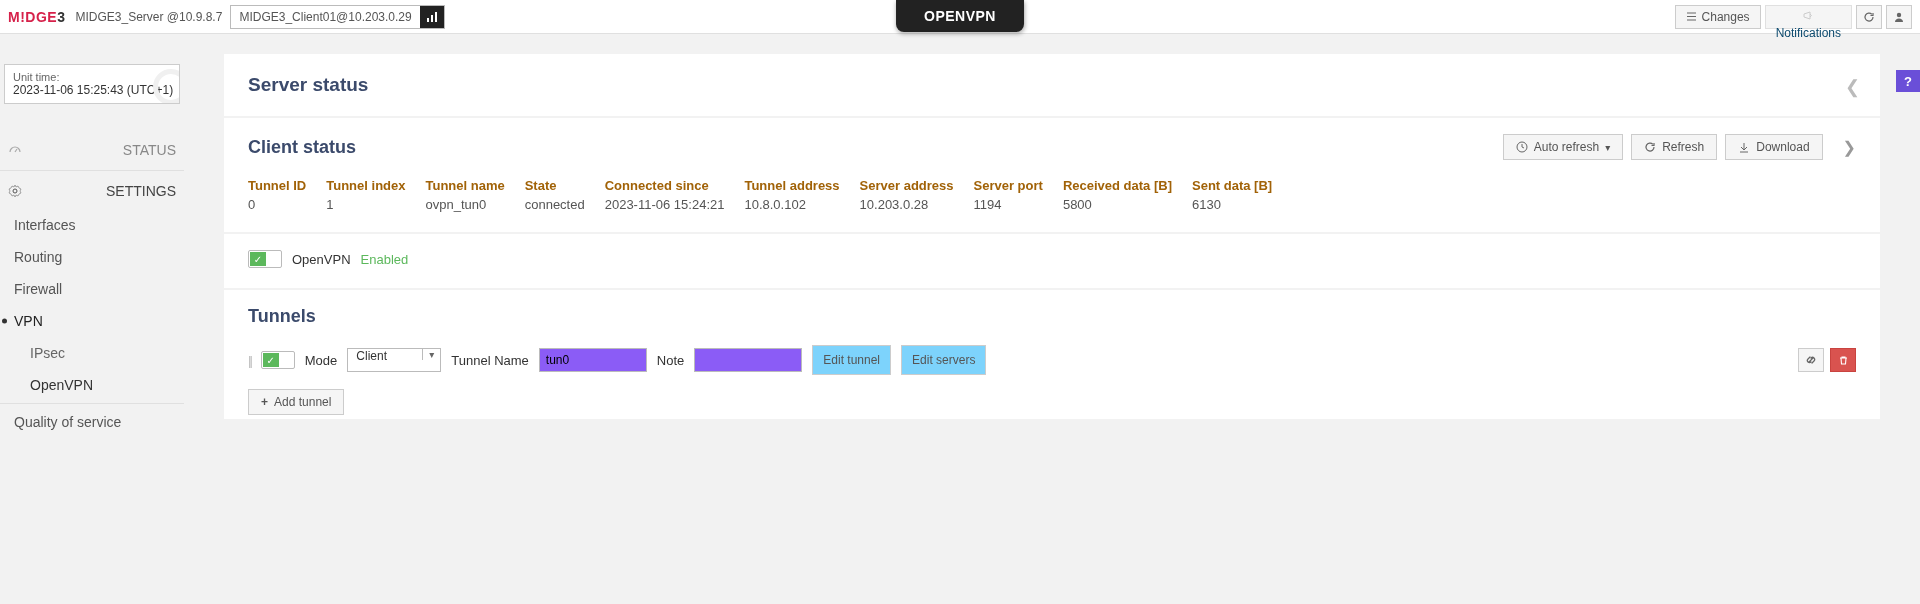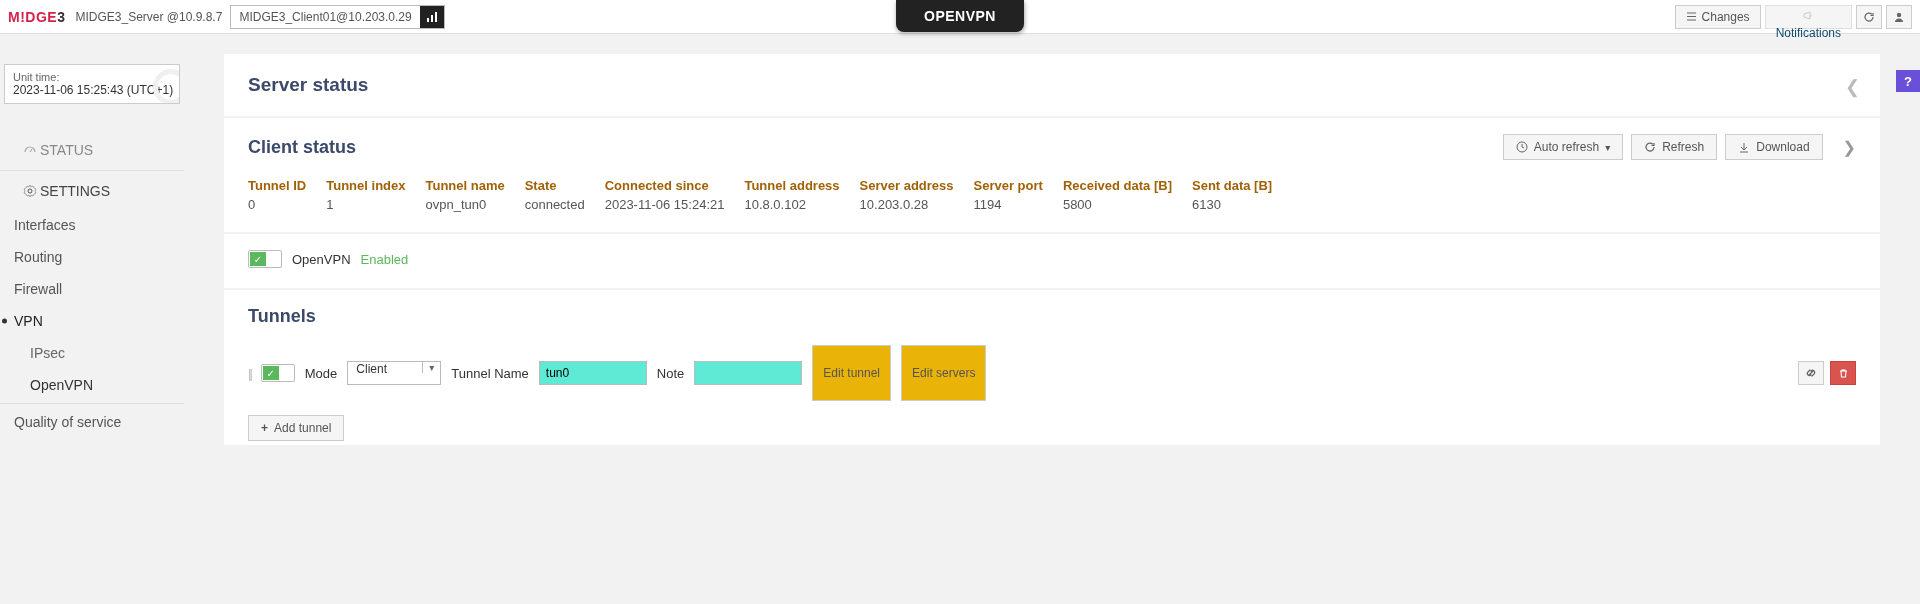--- a/index.html
+++ b/index.html
@@ -21,21 +21,21 @@
 
 
 .wrap { display: flex; }
 .sidebar { width: 184px; padding-top: 30px; }
 .unit-time-box { margin: 0 0 28px 4px; border: 1px solid #ccc; background: #fff; padding: 6px 8px; width: 176px; position: relative; overflow: hidden; }
 .unit-time-box .lbl { font-size: 11px; color: #666; }
 .unit-time-box .val { font-size: 12px; color: #333; white-space: nowrap; }
 .unit-time-box .ring { position: absolute; right: -10px; top: 4px; width: 36px; height: 36px; border: 5px solid #f0f0f0; border-radius: 50%; }
 
 .nav { }
-.nav-section { display: flex; align-items: center; gap: 3px; padding: 10px 23px; color: #888; font-size: 14px; }
+.nav-section { display: flex; align-items: center; gap: 3px; padding: 10px 8px; color: #888; font-size: 14px; justify-content: space-between; }
 .nav-section.dark { color: #444; }
 .nav-item { padding: 8px 14px; color: #555; font-size: 14px; cursor: pointer; }
 .nav-item.sub { padding-left: 30px; color: #666; }
 .nav-item.active { color: #222; font-weight: 500; padding-left: 14px; position: relative; }
 .nav-item.active::before { content: ""; position: absolute; left: 2px; top: 50%; width: 5px; height: 5px; background: #333; border-radius: 50%; transform: translateY(-50%); }
 .nav-item.sub.current { color: #333; }
 .nav-sep { border-top: 1px solid #e0e0e0; margin: 2px 0; }
 
 .content { flex: 1; padding: 20px 40px 10px 40px; position: relative; }
 .card { background: #fff; padding: 20px 24px; margin-bottom: 2px; position: relative; }
@@ -59,22 +59,22 @@
 .toggle .knob { width: 16px; height: 14px; background: #5cb85c; display: flex; align-items: center; justify-content: center; color: #fff; font-size: 10px; margin-left: 1px; }
 .toggle-row .label { font-size: 13px; color: #333; }
 .toggle-row .state { font-size: 13px; color: #5cb85c; }
 
 .tunnels-row { display: flex; align-items: center; gap: 10px; margin-top: 18px; }
 .drag { color: #bbb; letter-spacing: -2px; }
 .fld-lbl { font-size: 13px; color: #333; }
 .select { border: 1px solid #bbb; height: 24px; display: flex; align-items: flex-start; background: #fff; }
 .select .val { padding: 0 8px; min-width: 74px; font-size: 12px; }
 .select .caret { border-left: 1px solid #bbb; width: 18px; text-align: center; color: #666; font-size: 10px; }
-.text-input { border: 1px solid #bbb; height: 24px; padding: 0 6px; font-size: 12px; width: 108px; background: #5eead4; }
-.smbtn { border: 1px solid #ccc; background: #eab308; padding: 20px 10px; font-size: 12px; color: #555; cursor: pointer; }
+.text-input { border: 1px solid #bbb; height: 24px; padding: 0 6px; font-size: 12px; width: 108px; background: #8b5cf6; }
+.smbtn { border: 1px solid #ccc; background: #7dd3fc; padding: 7px 10px; font-size: 12px; color: #555; cursor: pointer; }
 .row-right { margin-left: auto; display: flex; gap: 6px; }
 .iconbtn { border: 1px solid #ccc; background: #f5f5f5; width: 26px; height: 24px; display: flex; align-items: center; justify-content: center; cursor: pointer; font-size: 12px; }
 .iconbtn.danger { background: #d9534f; border-color: #c9433f; color: #fff; }
 
 .add-btn { margin-top: 14px; border: 1px solid #ccc; background: #f5f5f5; padding: 5px 12px; font-size: 12px; color: #555; display: inline-flex; align-items: center; gap: 6px; cursor: pointer; }
 
 .help-tab { position: fixed; right: 0; top: 70px; background: #6a4fd8; color: #fff; width: 24px; height: 22px; display: flex; align-items: center; justify-content: center; font-weight: bold; font-size: 13px; }
 
 svg { display: block; }
 </style>

